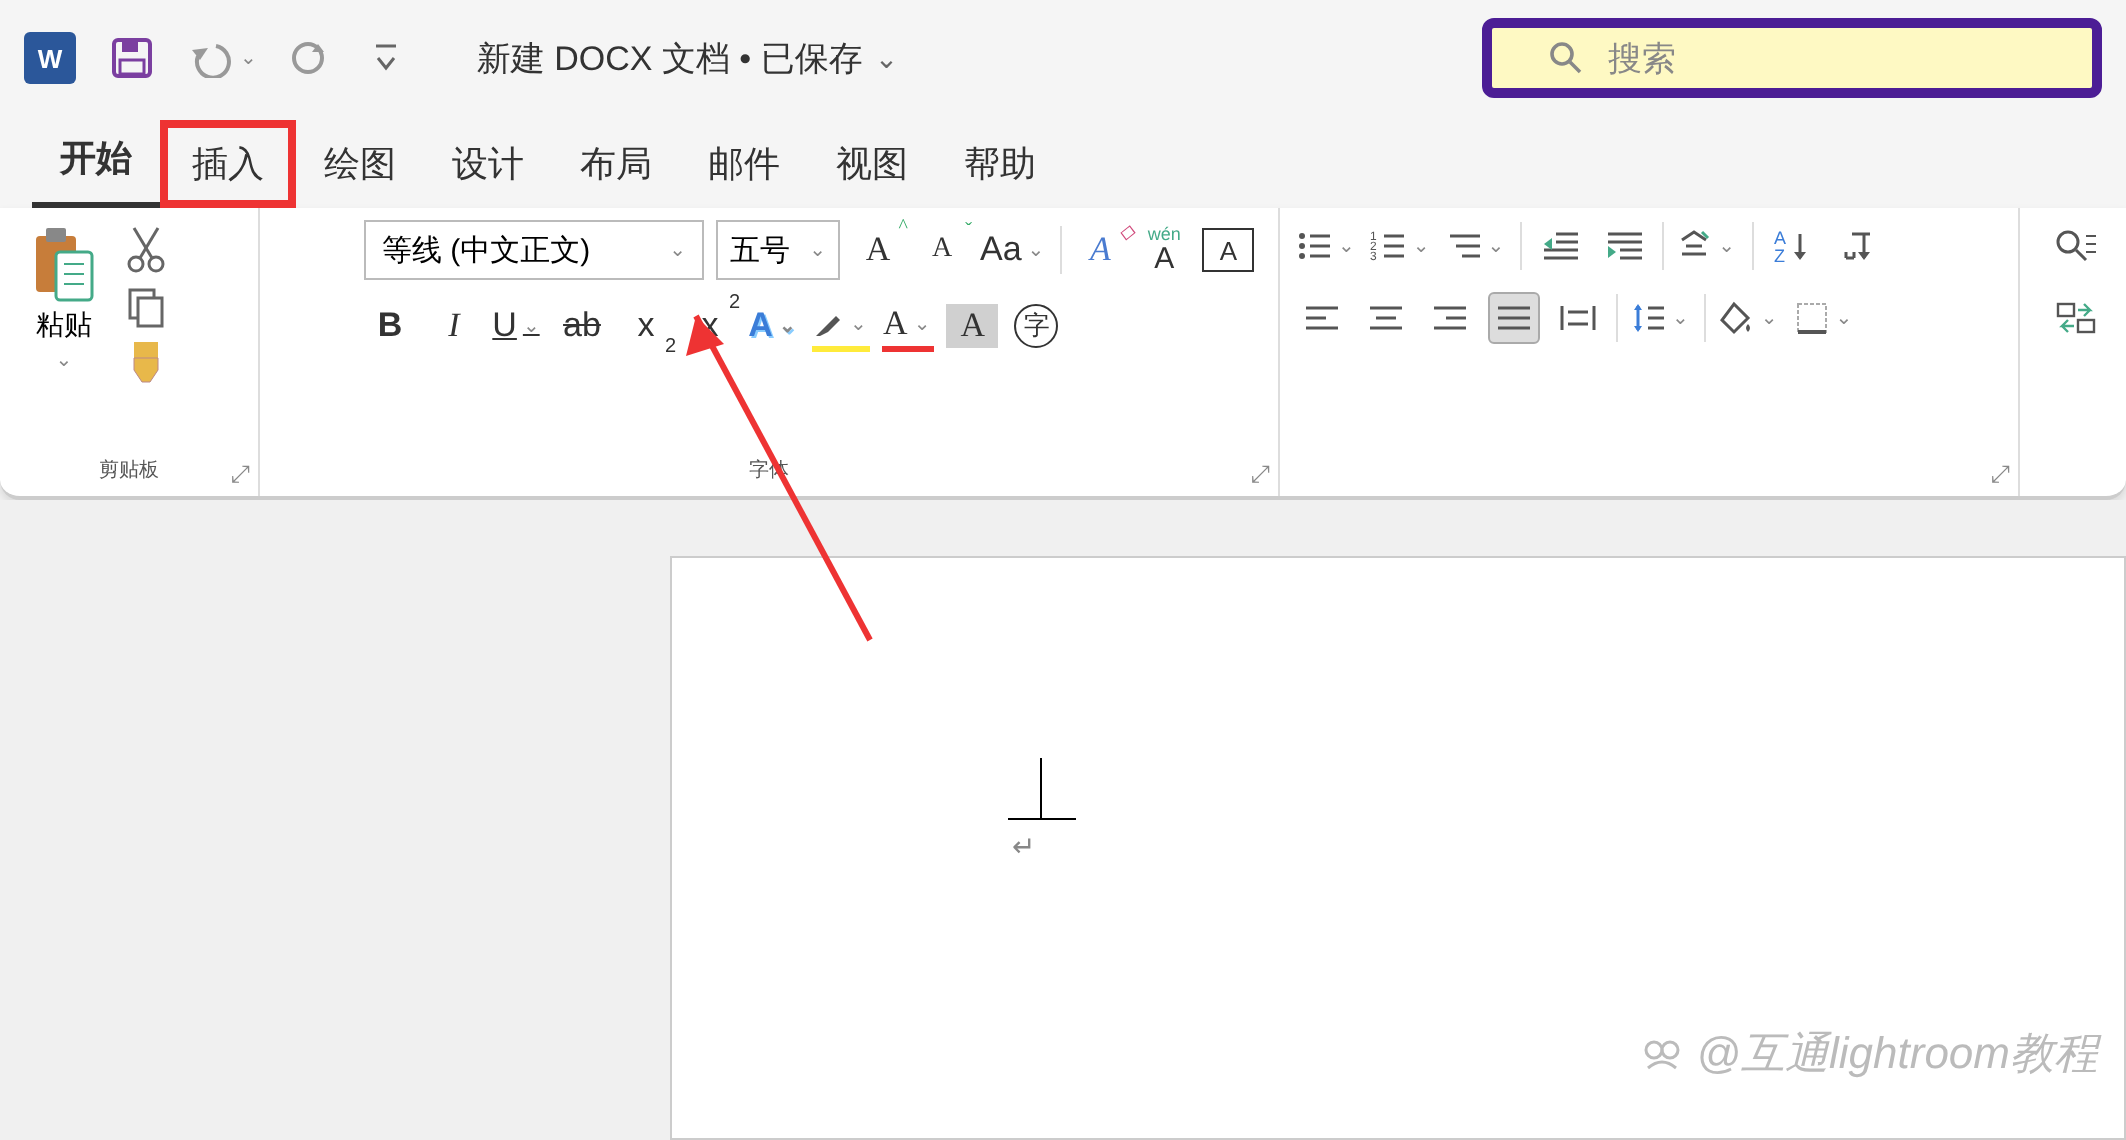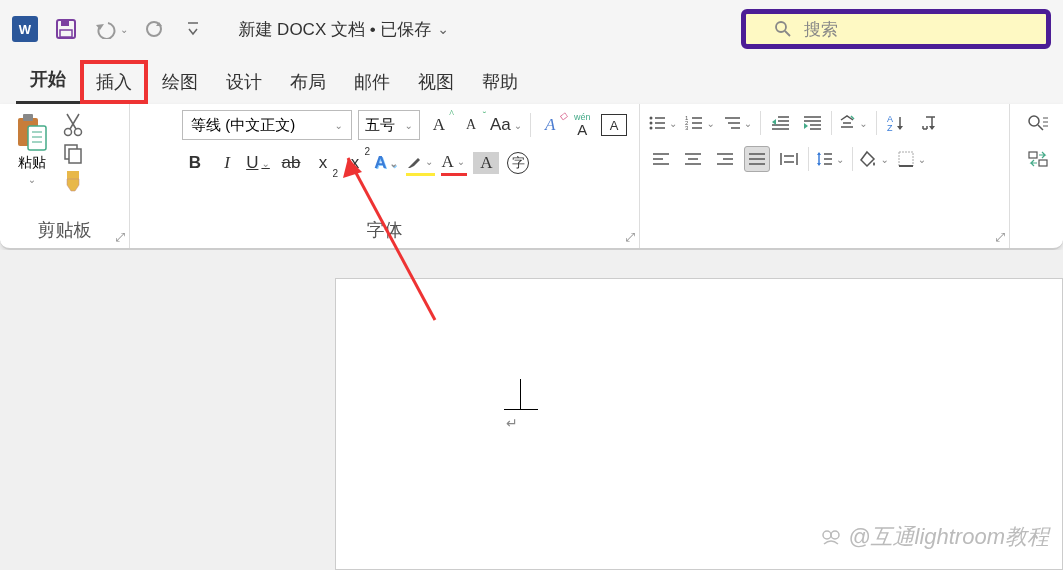--- a/index.html
+++ b/index.html
@@ -15,21 +15,21 @@
 .dd { font-size: 10px; color: #888; }
 .qat-more { color: #555; padding: 0 6px; }
 .doc-title { display: flex; align-items: center; gap: 6px; font-size: 17px; color: #333; margin-left: 18px; }
 .searchbox { margin-left: auto; height: 40px; width: 310px; background: #fef9c3; border: 5px solid #4c1d95; border-radius: 6px; display: flex; align-items: center; padding: 0 28px; gap: 12px; color: #888; font-size: 17px; }
 .tabs { height: 46px; background: #f5f5f5; display: flex; align-items: flex-end; padding: 0 16px; gap: 0; font-size: 18px; color: #333; }
 .tab { padding: 8px 14px 10px; cursor: pointer; }
 .tab.active { font-weight: 700; border-bottom: 3px solid #333; }
 .tab.highlight { border: 4px solid #e33; padding: 6px 12px 6px; margin-bottom: 0; }
 .ribbon { height: 146px; background: #fff; border-bottom: 2px solid #ccc; display: flex; border-radius: 0 0 10px 10px; box-shadow: 0 2px 4px rgba(0,0,0,0.1); }
 .group { border-right: 1px solid #ddd; padding: 6px 8px 2px; display: flex; flex-direction: column; position: relative; }
-.group-label { text-align: center; font-size: 18px; color: #555; margin-top: auto; padding-bottom: 4px; }
+.group-label { text-align: center; font-size: 10px; color: #555; margin-top: auto; padding-bottom: 4px; }
 .group-launcher { position: absolute; right: 4px; bottom: 4px; font-size: 12px; color: #888; cursor: pointer; }
 .clipboard-body { display: flex; gap: 6px; }
 .paste-btn { display: flex; flex-direction: column; align-items: center; gap: 2px; padding: 2px 6px; }
 .paste-icon { width: 36px; height: 40px; }
 .side-col { display: flex; flex-direction: column; gap: 6px; align-items: center; padding-top: 4px; }
 .small-icon { width: 22px; height: 22px; display: flex; align-items: center; justify-content: center; color: #666; }
 .font-body { display: flex; flex-direction: column; gap: 10px; }
 .font-row1, .font-row2 { display: flex; align-items: center; gap: 6px; margin-left: 44px; }
 .font-name { width: 170px; height: 30px; border: 1px solid #bbb; background: #fff; display: flex; align-items: center; padding: 0 8px; font-size: 15px; justify-content: space-between; }
 .font-size { width: 62px; height: 30px; border: 1px solid #bbb; background: #fff; display: flex; align-items: center; padding: 0 6px; font-size: 15px; justify-content: space-between; position: relative; }
@@ -44,21 +44,21 @@
 .para-row { display: flex; align-items: center; gap: 6px; }
 .justify-active { background: #ddd; border: 1px solid #aaa; border-radius: 3px; }
 .edit-body { display: flex; flex-direction: column; gap: 10px; padding-left: 6px; }
 .canvas { position: absolute; top: 250px; left: 0; right: 0; bottom: 0; background: #f0f0f0; }
 .page { position: absolute; left: 335px; top: 28px; right: 0; bottom: 0; background: #fff; border: 1px solid #ccc; }
 .cursor { position: absolute; left: 168px; top: 100px; width: 34px; height: 44px; }
 .cursor::before { content: ""; position: absolute; left: 16px; top: 0; width: 1px; height: 30px; background: #000; }
 .cursor::after { content: ""; position: absolute; left: 0; top: 30px; width: 34px; height: 1px; background: #000; }
 .para-mark { position: absolute; left: 170px; top: 136px; font-size: 14px; color: #888; }
 .arrow { position: absolute; pointer-events: none; z-index: 20; }
-.watermark { position: absolute; right: 14px; bottom: 18px; color: #bbb; font-size: 22px; font-style: italic; display: flex; align-items: center; gap: 6px; }
+.watermark { position: absolute; right: 14px; bottom: 28px; color: #bbb; font-size: 22px; font-style: italic; display: flex; align-items: center; gap: 6px; }
 svg { display: block; }
 </style>
 </head>
 <body>
 
 <div class="titlebar">
   <div class="word-icon">W</div>
   <div class="save-icon">
     <svg width="24" height="24" viewBox="0 0 24 24">
         <rect x="3" y="3" width="18" height="18" rx="2" fill="none" stroke="#7b3fa0" stroke-width="2"></rect>

